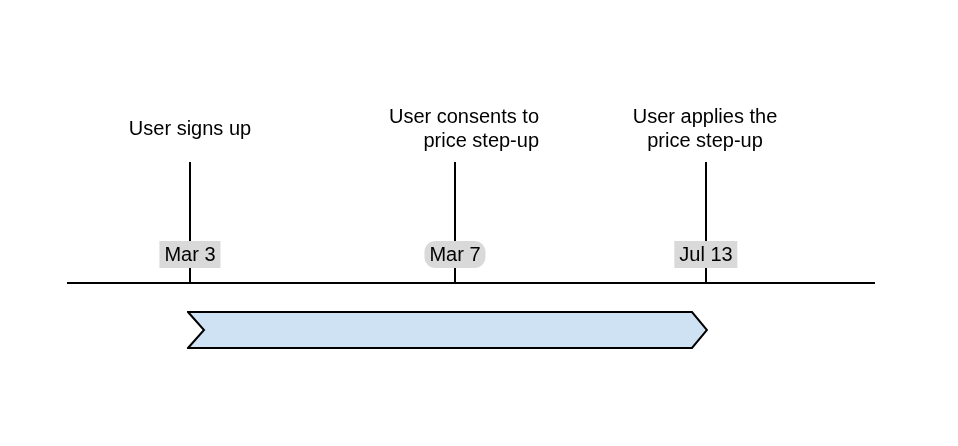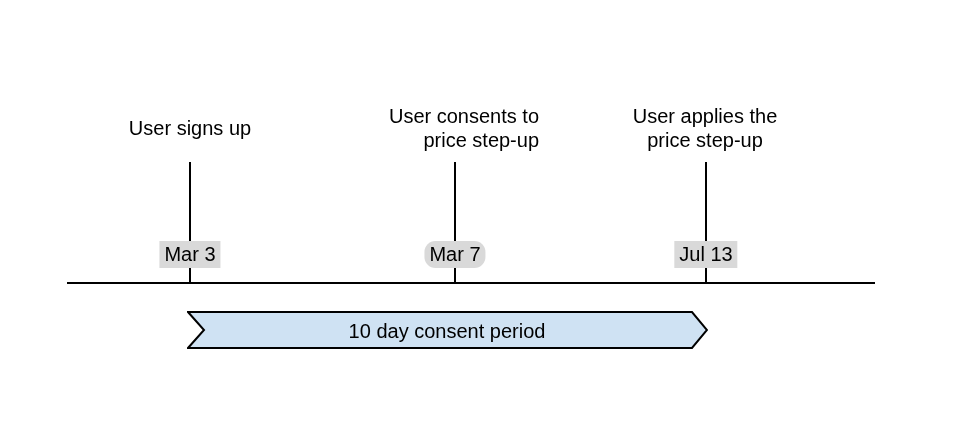--- a/index.html
+++ b/index.html
@@ -95,15 +95,14 @@
 
   <div class="axis"></div>
 
   <div class="date-badge d1">Mar 3</div>
   <div class="date-badge d2">Mar 7</div>
   <div class="date-badge d3">Jul 13</div>
 
   <svg class="period-banner" width="521" height="40" viewBox="0 0 521 40" aria-hidden="true">
     <polygon points="1,2 505,2 520,20 505,38 1,38 17,20"></polygon>
   </svg>
-  <div class="period-label">10 day consent period</div>
 
 </div>
 
 </body></html>

